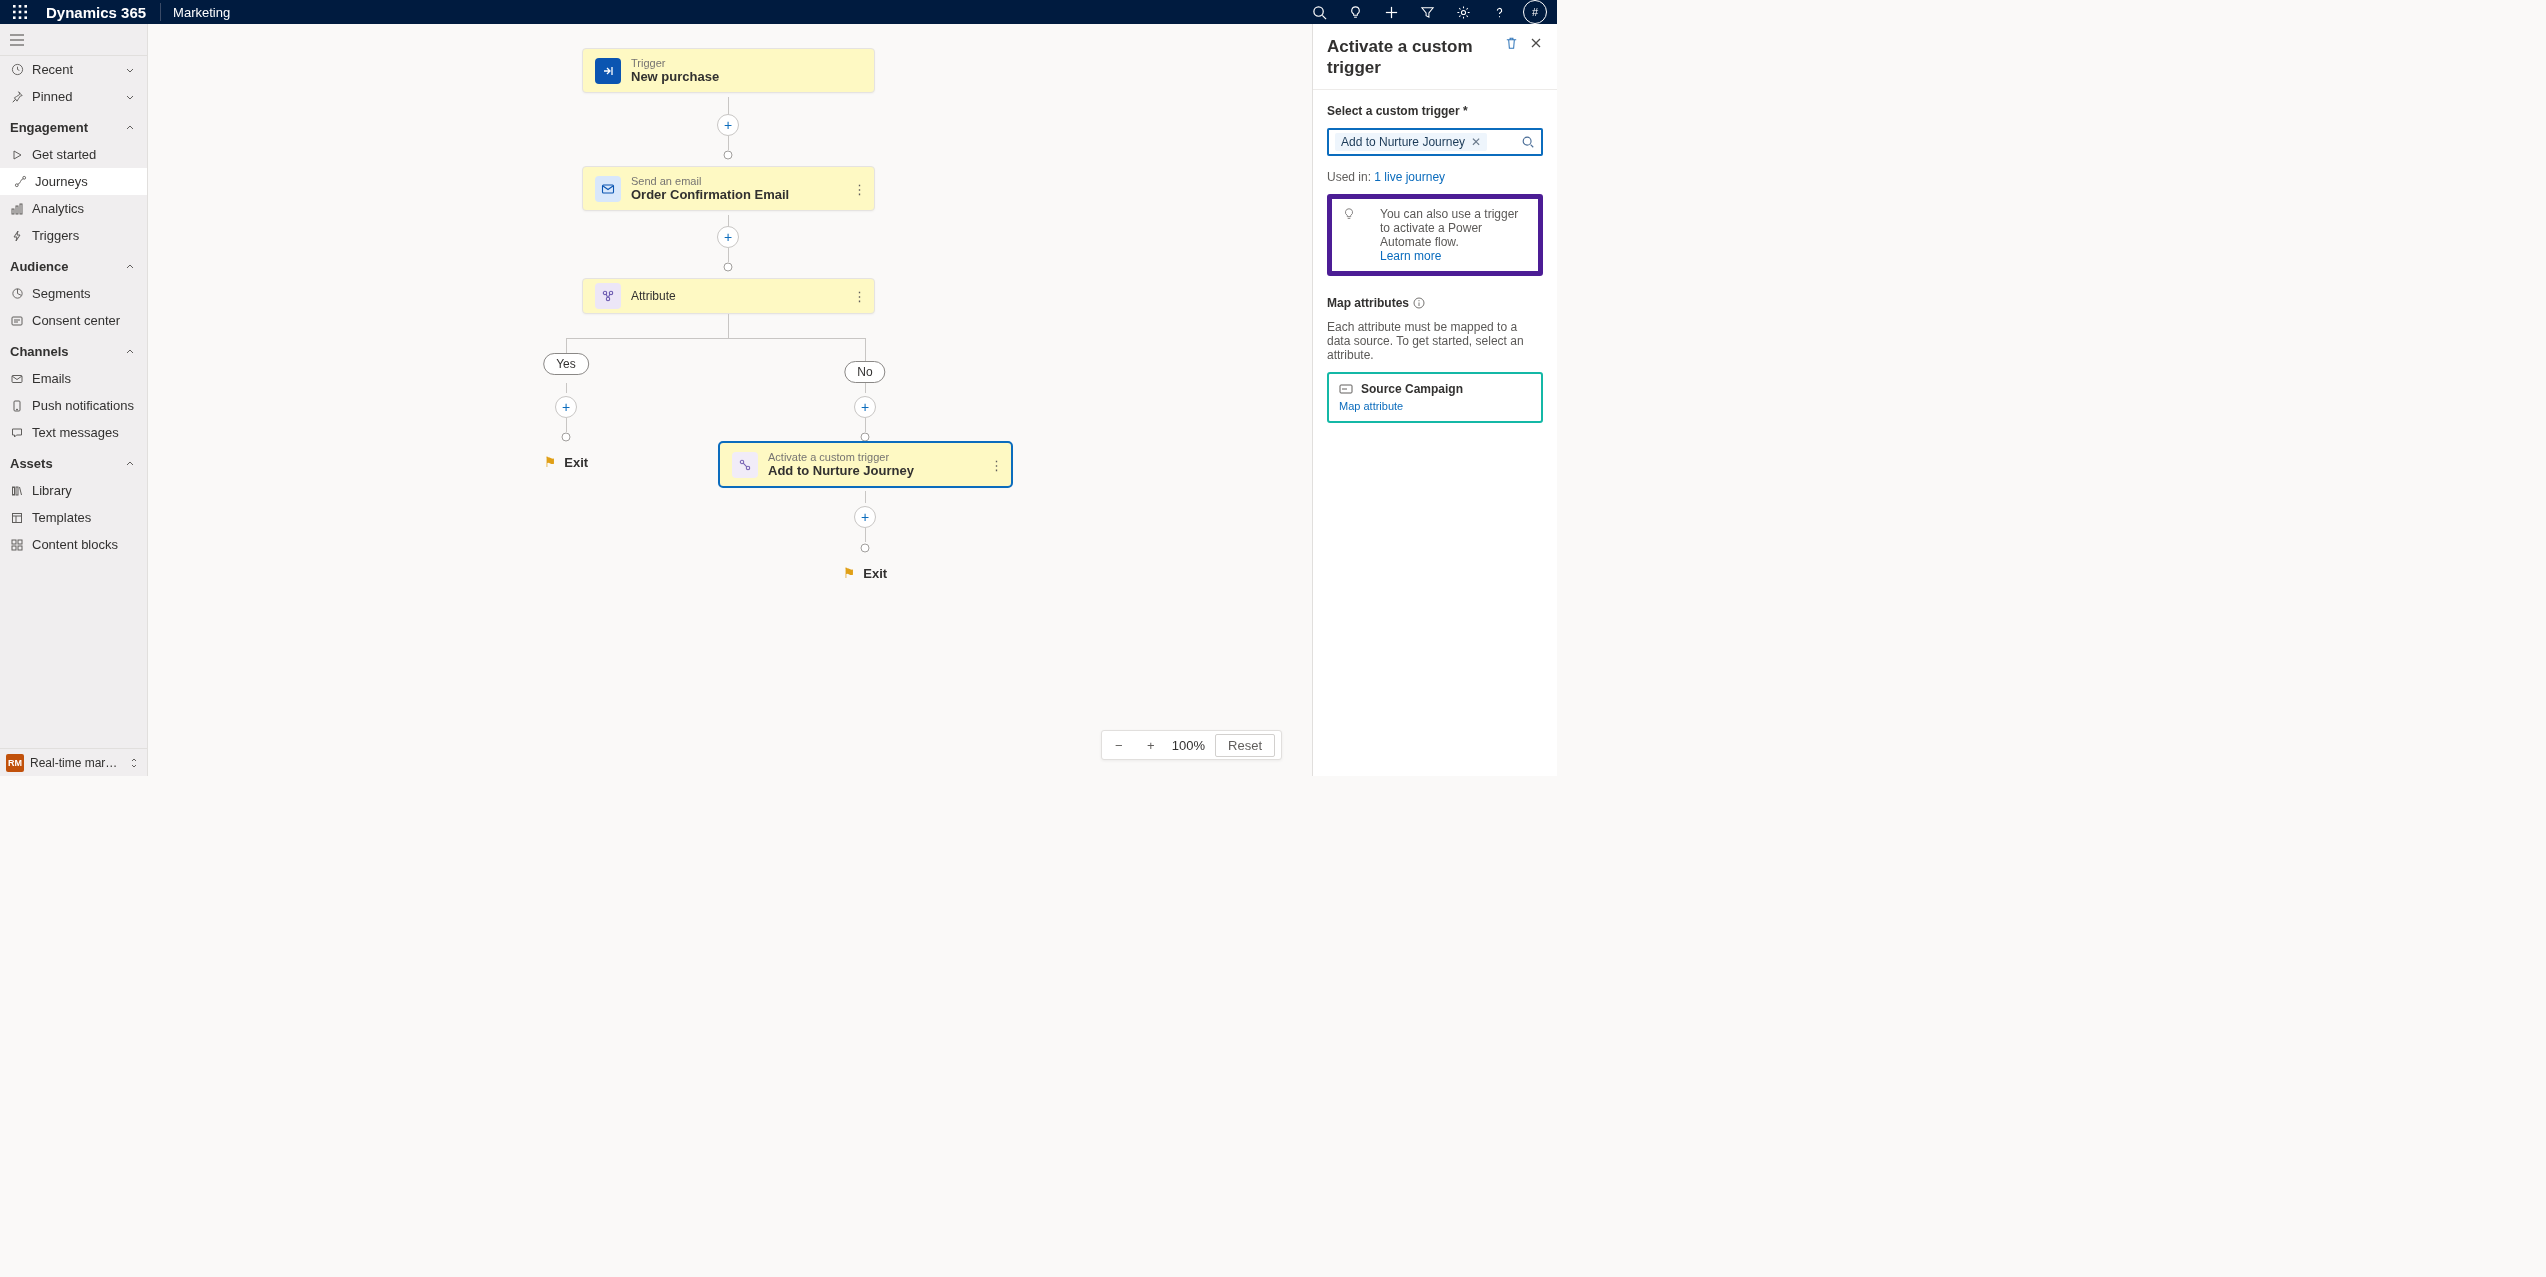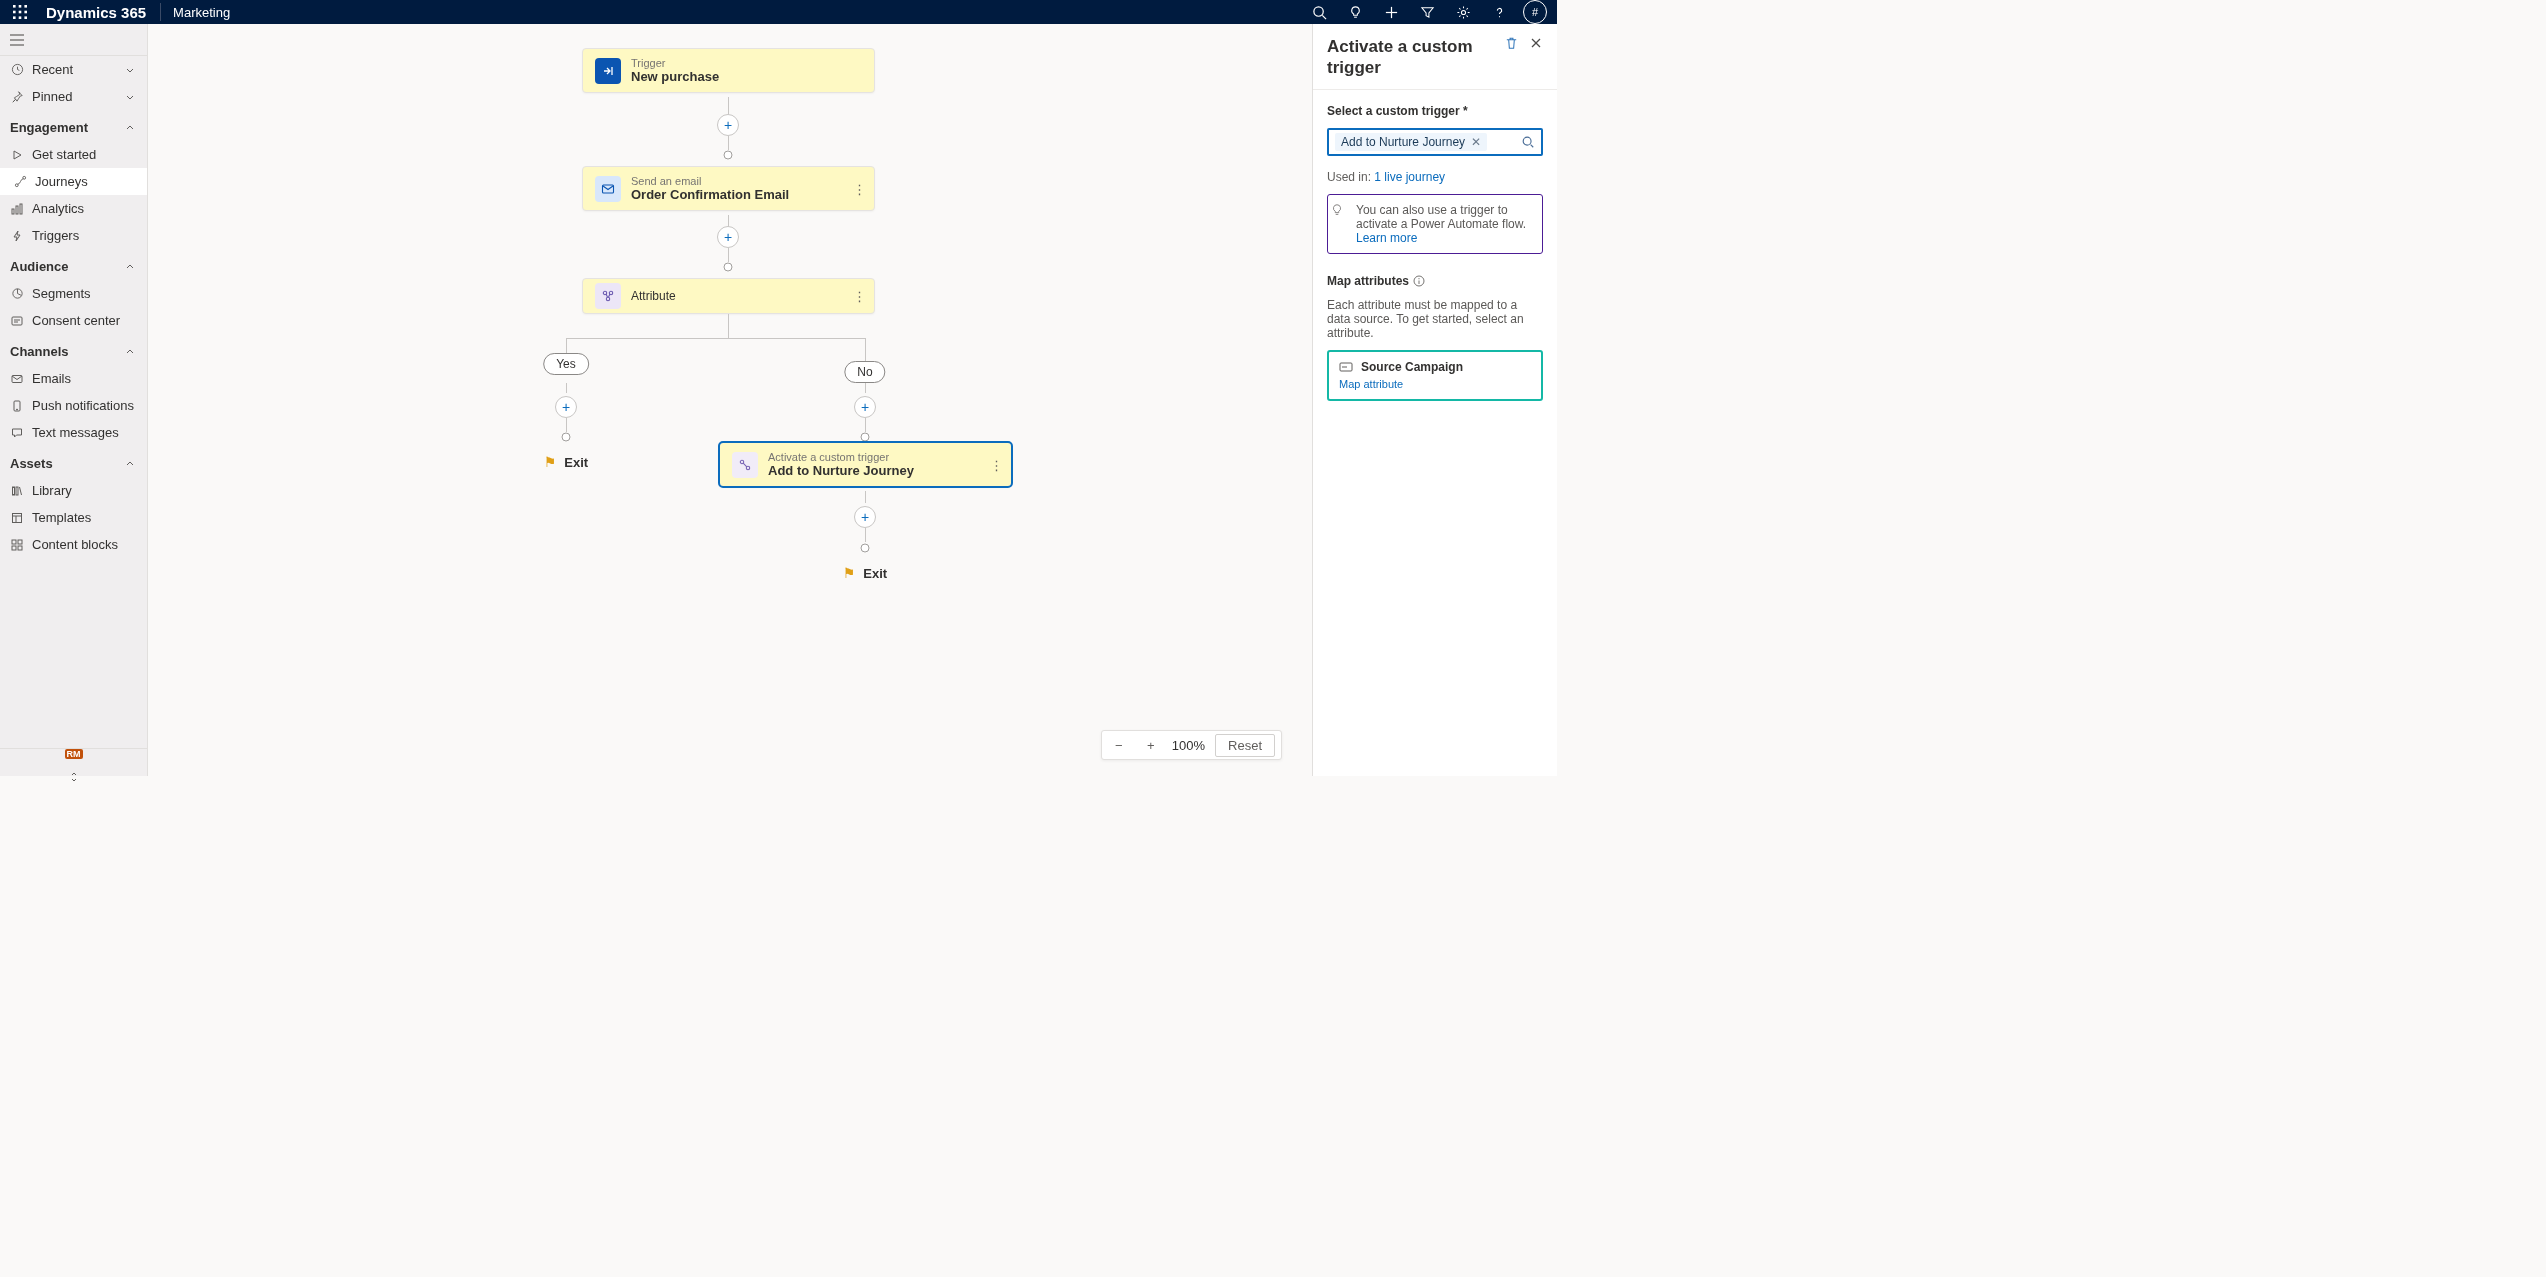--- a/index.html
+++ b/index.html
@@ -18,21 +18,21 @@
   
   .shell { display:flex; height:752px; }
 
   
   .sidebar { width:148px; background:#f0eeef; border-right:1px solid #e1dfdd; display:flex; flex-direction:column; font-size:13px;}
   .sidebar .ham { height:32px; display:flex; align-items:center; padding-left:10px; border-bottom:1px solid #e1dfdd;}
   .nav-row { height:27px; display:flex; align-items:center; padding:0 10px; gap:8px; cursor:pointer;}
   .nav-row .lbl { flex:1; white-space:nowrap; overflow:hidden; text-overflow:ellipsis;}
   .nav-row.group { font-weight:600; margin-top:4px;}
   .nav-row.selected { background:#fff; border-left:3px solid transparent; }
-  .sidebar .area-switch { margin-top:auto; height:28px; display:flex; align-items:center; padding:0 6px; gap:6px; border-top:1px solid #e1dfdd;flex-direction:column;}
+  .sidebar .area-switch { margin-top:auto; height:28px; display:flex; align-items:center; padding:0 6px; gap:6px; border-top:1px solid #e1dfdd;}
   .area-switch .box { width:18px; height:18px; background:#c1510b; color:#fff; font-size:9px; font-weight:700; display:flex; align-items:center; justify-content:center; border-radius:2px;}
   .area-switch .txt { flex:1; white-space:nowrap; overflow:hidden; text-overflow:ellipsis; font-size:12px;}
   .ic { width:14px; height:14px; display:inline-flex; align-items:center; justify-content:center; color:#605e5c; }
   .chv { margin-left:auto; }
 
   
   .main { flex:1; display:flex; flex-direction:column; min-width:0;}
   .cmdbar { height:43px; background:#fff; border-bottom:1px solid #edebe9; display:flex; align-items:center; padding:0 16px; gap:12px;}
   .cmdbar .back { color:#5b7a9a; cursor:pointer;}
   .cmdbar .title { font-weight:600; font-size:15px;}
@@ -80,21 +80,21 @@
   .pane-head .ttl { font-weight:600; font-size:17px; line-height:1.25; flex:1; padding-right:6px;}
   .pane-head .acts { display:flex; gap:10px; color:#605e5c;}
   .pane-head .acts span { cursor:pointer;}
   .fld-label { font-size:12px; font-weight:600; margin-top:4px; display:flex; align-items:center; gap:4px;}
   .lookup { border:2px solid #0b6cbd; height:28px; display:flex; align-items:center; padding:0 6px; border-radius:2px;}
   .chip { background:#eef5fc; color:#1b3a57; padding:2px 6px; border-radius:2px; font-size:12px; display:flex; align-items:center; gap:6px;}
   .chip .x { color:#6a7a8c; cursor:pointer;}
   .lookup .srch { margin-left:auto; color:#4a6d97;}
   .used { font-size:12px; color:#605e5c; margin-top:4px;}
   .used a { color:#0b6cbd; text-decoration:none;}
-  .infobox { border:1px solid #4c1d95; border-radius:3px; padding:8px 2px; font-size:12px; color:#5b5957; display:flex; gap:12px;}
+  .infobox { border:5px solid #4c1d95; border-radius:3px; padding:8px 10px; font-size:12px; color:#5b5957; display:flex; gap:24px;}
   .infobox a { color:#0b6cbd; text-decoration:none;}
   .section-desc { font-size:12px; color:#5b5957;}
   .attr-card { border:2px solid #14b8a6; border-radius:3px; padding:8px 10px;}
   .attr-card .row1 { display:flex; align-items:center; gap:8px; font-size:12px; font-weight:600;}
   .attr-card .link { color:#0b6cbd; font-size:11px; margin-top:4px; display:inline-block; cursor:pointer;}
 
   svg { display:block; }
 </style>
 </head>
 <body>

